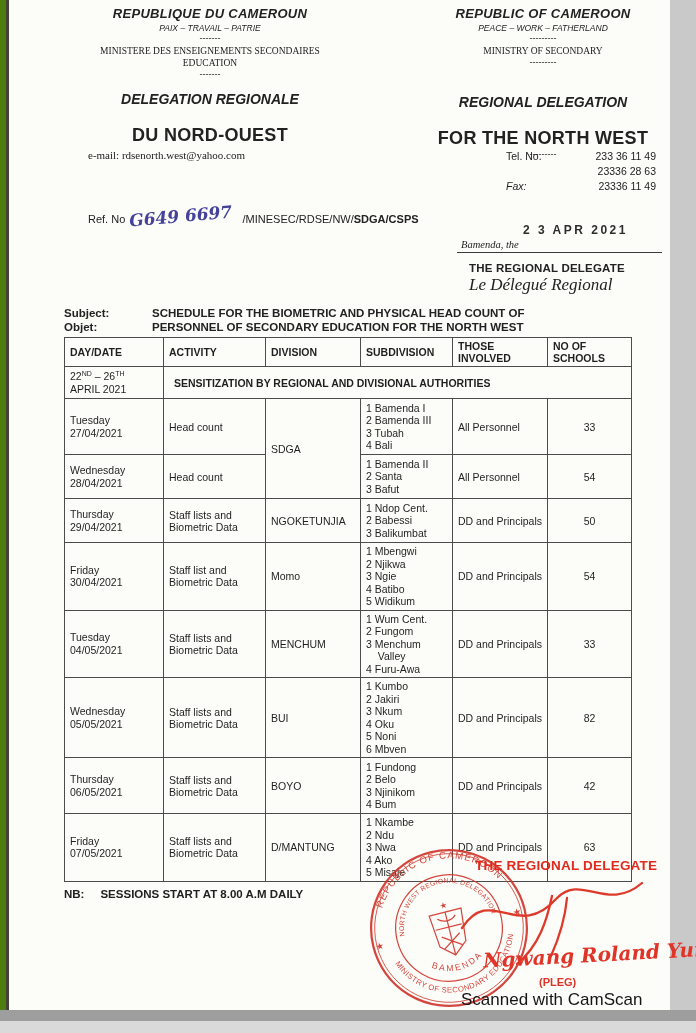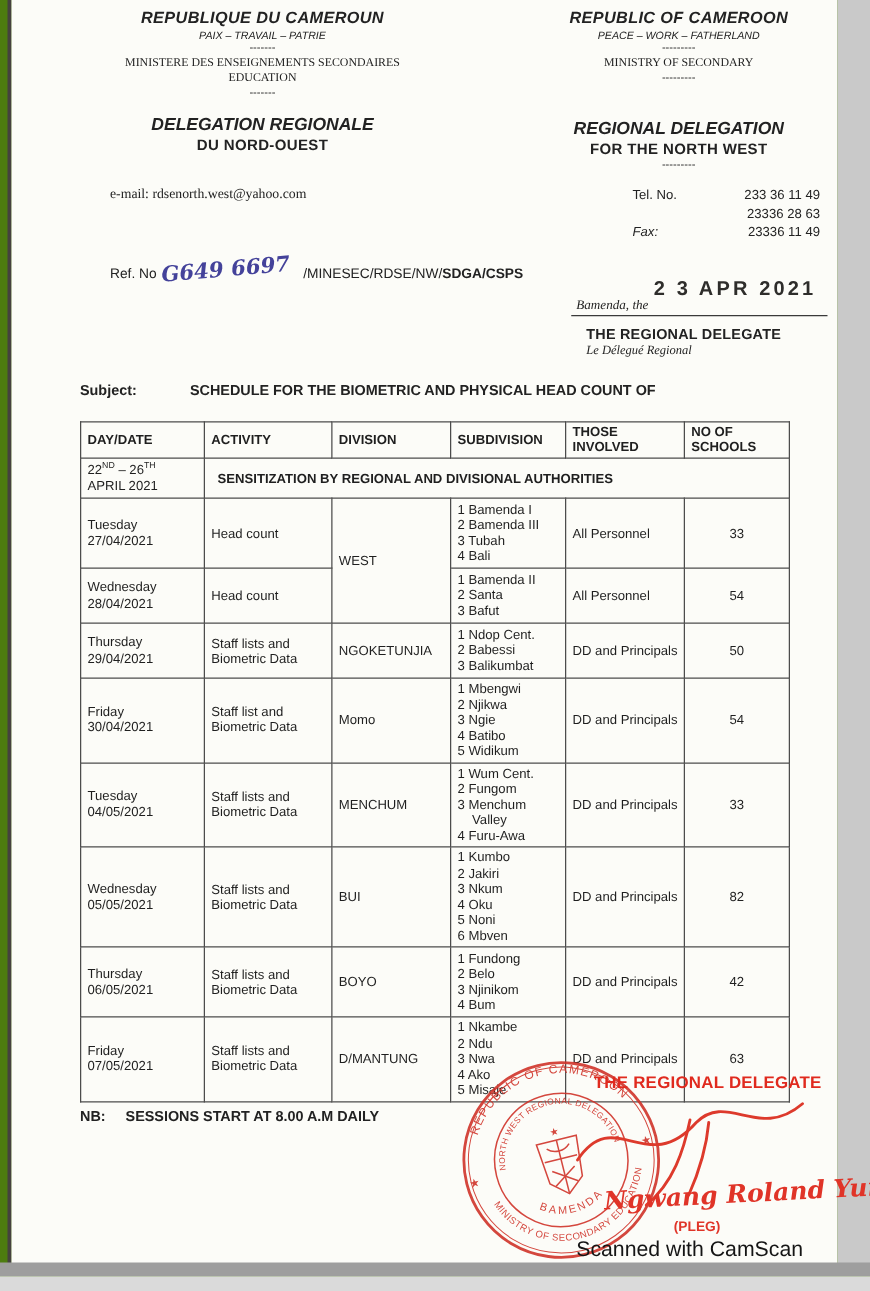--- a/index.html
+++ b/index.html
@@ -15,41 +15,41 @@
   
   .lh-col{position:absolute;text-align:center;}
   .lh-left{left:48px;top:6px;width:306px;}
   .lh-right{left:408px;top:6px;width:252px;}
   .lh-country{font-size:13px;font-weight:bold;font-style:italic;letter-spacing:.3px;}
   .lh-motto{font-size:8.5px;font-style:italic;margin-top:2px;}
   .lh-sep{font-size:9px;line-height:10px;}
   .lh-ministry{font-family:"Liberation Serif",serif;font-size:9.5px;line-height:12px;margin-top:2px;}
   .lh-delegation{font-size:14px;font-weight:bold;font-style:italic;margin-top:12px;}
   .lh-right .lh-delegation{margin-top:27px;}
-  .lh-region{font-size:12px;font-weight:bold;margin-top:2px;letter-spacing:.3px;}
+  .lh-region{font-size:18px;font-weight:bold;margin-top:18px;letter-spacing:.3px;}
 
   .email{position:absolute;left:79px;top:149px;font-family:"Liberation Serif",serif;font-size:11px;}
   .telblock{position:absolute;left:497px;top:149px;font-size:10.5px;width:160px;}
   .telrow{display:flex;line-height:15px;}
   .tellabel{width:58px;}
   .tellabel.fax{font-style:italic;}
   .telvalue{width:92px;text-align:right;}
 
   .refrow{position:absolute;left:79px;top:206px;font-size:11px;display:flex;align-items:center;height:26px;}
   .ref-hand{font-family:"DejaVu Serif",serif;font-style:italic;font-weight:bold;font-size:17px;
             color:#44429a;transform:rotate(-5deg);margin:0 10px 0 4px;position:relative;top:-3px;white-space:nowrap;}
   .ref-suffix-bold{font-weight:bold;}
 
   .dateline{position:absolute;left:448px;top:220px;width:205px;height:32px;border-bottom:1px solid #3a3a3a;}
   .date-place{position:absolute;left:4px;bottom:2px;font-family:Liberation Serif, serif;font-style:italic;font-size:10.5px;}
-  .date-stamp{position:absolute;left:66px;top:3px;font-size:16px;font-weight:bold;letter-spacing:2.5px;color:#2e2d2b;white-space:nowrap;}
+  .date-stamp{position:absolute;left:66px;top:3px;font-size:12px;font-weight:bold;letter-spacing:2.5px;color:#2e2d2b;white-space:nowrap;}
 
   .delhead{position:absolute;left:460px;top:262px;}
   .delhead-title{font-size:11.5px;font-weight:bold;letter-spacing:.2px;}
-  .delhead-sub{font-family:"Liberation Serif",serif;font-style:italic;font-size:10px;margin-top:1px;}
+  .delhead-sub{font-family:"Liberation Serif",serif;font-style:italic;font-size:17px;margin-top:1px;}
 
   .subject{position:absolute;left:55px;top:306px;font-size:11.5px;font-weight:bold;}
   .subj-row{display:flex;line-height:14px;}
   .subj-label{width:88px;}
 
   .sched{position:absolute;left:55px;top:337px;width:567px;border-collapse:collapse;table-layout:fixed;
          font-size:10.5px;color:#1f1f1f;z-index:1;}
   .sched th,.sched td{border:1px solid #4c4c4c;padding:2px 5px;vertical-align:middle;text-align:left;}
   .sched th{font-weight:bold;line-height:12px;}
   .th-involved{padding-right:22px !important;}
@@ -130,20 +130,24 @@
 
     <div class="delhead">
       <div class="delhead-title">THE REGIONAL DELEGATE</div>
       <div class="delhead-sub">Le Délegué Regional</div>
     </div>
 
     <div class="subject">
       <div class="subj-row">
         <span class="subj-label">Subject:</span>
         <span>SCHEDULE FOR THE BIOMETRIC AND PHYSICAL HEAD COUNT OF</span>
+      </div>
+      <div class="subj-row">
+        <span class="subj-label">Objet:</span>
+        <span>PERSONNEL OF SECONDARY EDUCATION FOR THE NORTH WEST</span>
       </div>
     </div>
 
     <table class="sched">
       <colgroup>
         <col style="width:99px">
           <col style="width:102px">
           <col style="width:95px">
         <col style="width:92px">
           <col style="width:95px">
@@ -167,21 +171,21 @@
           </td>
           <td class="c-sens" colspan="5">SENSITIZATION BY REGIONAL AND DIVISIONAL AUTHORITIES</td>
         </tr>
 
         <tr style="height:56px">
           <td class="c-day">
             <div>Tuesday</div>
             <div>27/04/2021</div>
           </td>
           <td>Head count</td>
-          <td rowspan="2">WEST</td>
+          <td rowspan="2">SDGA</td>
           <td class="c-sub">1 Bamenda I
 2 Bamenda III
 3 Tubah
 4 Bali</td>
           <td class="c-inv">All Personnel</td>
           <td class="c-sch">33</td>
         </tr>
 
         <tr style="height:44px">
           <td class="c-day">

